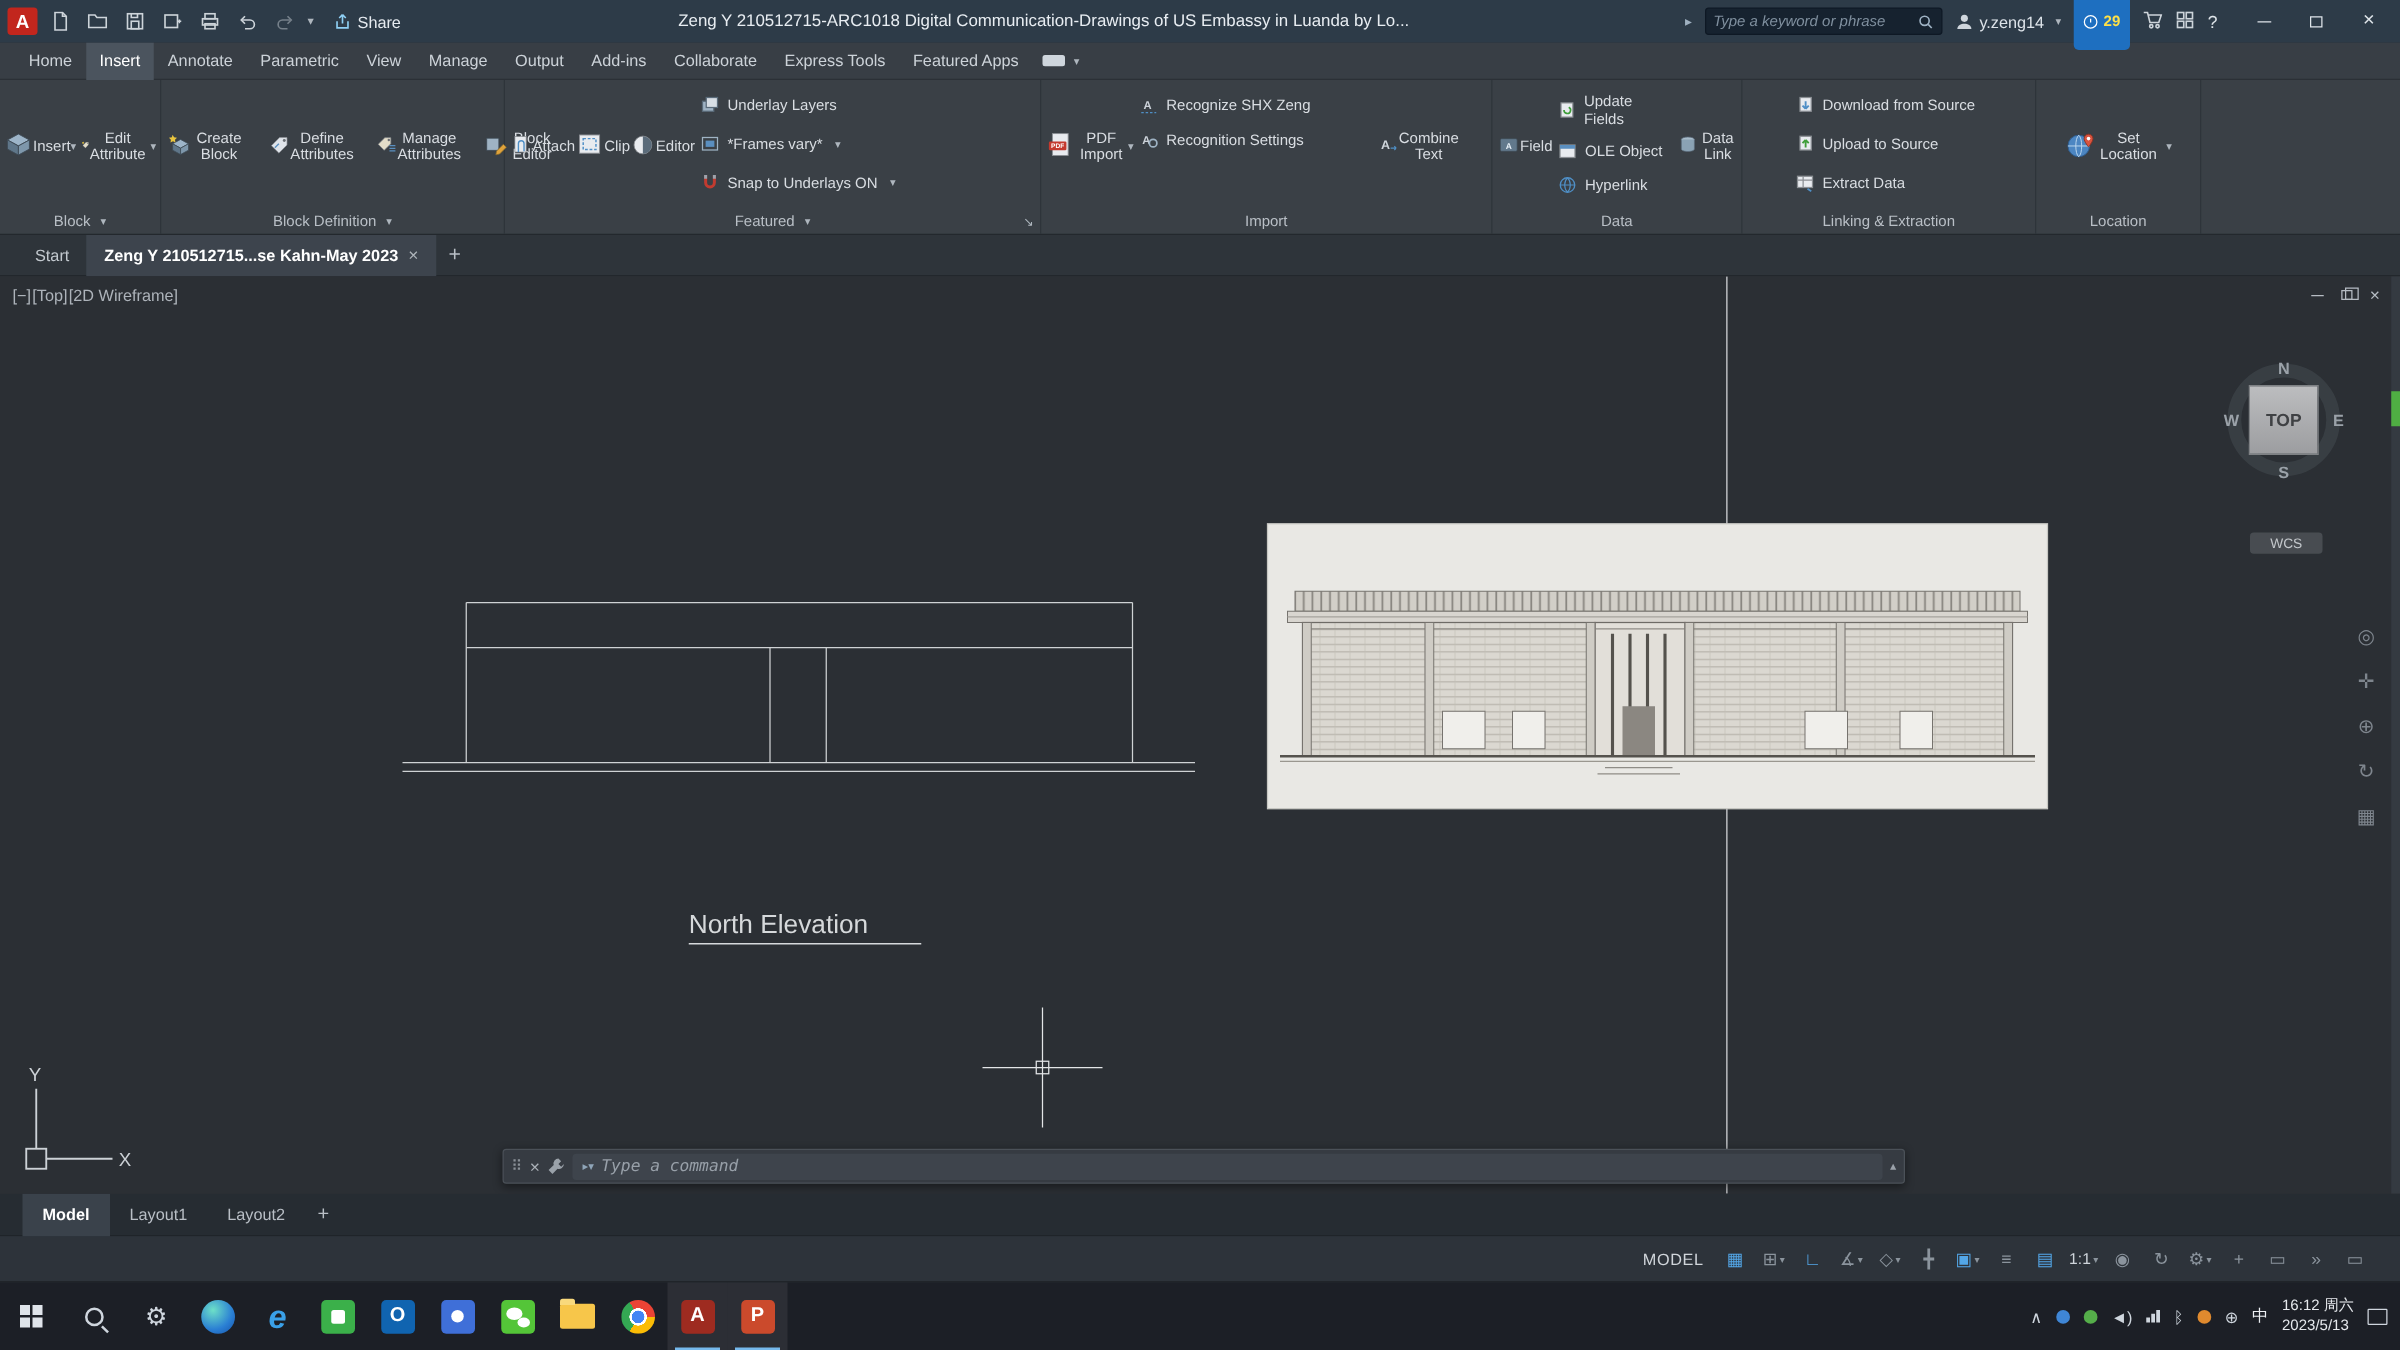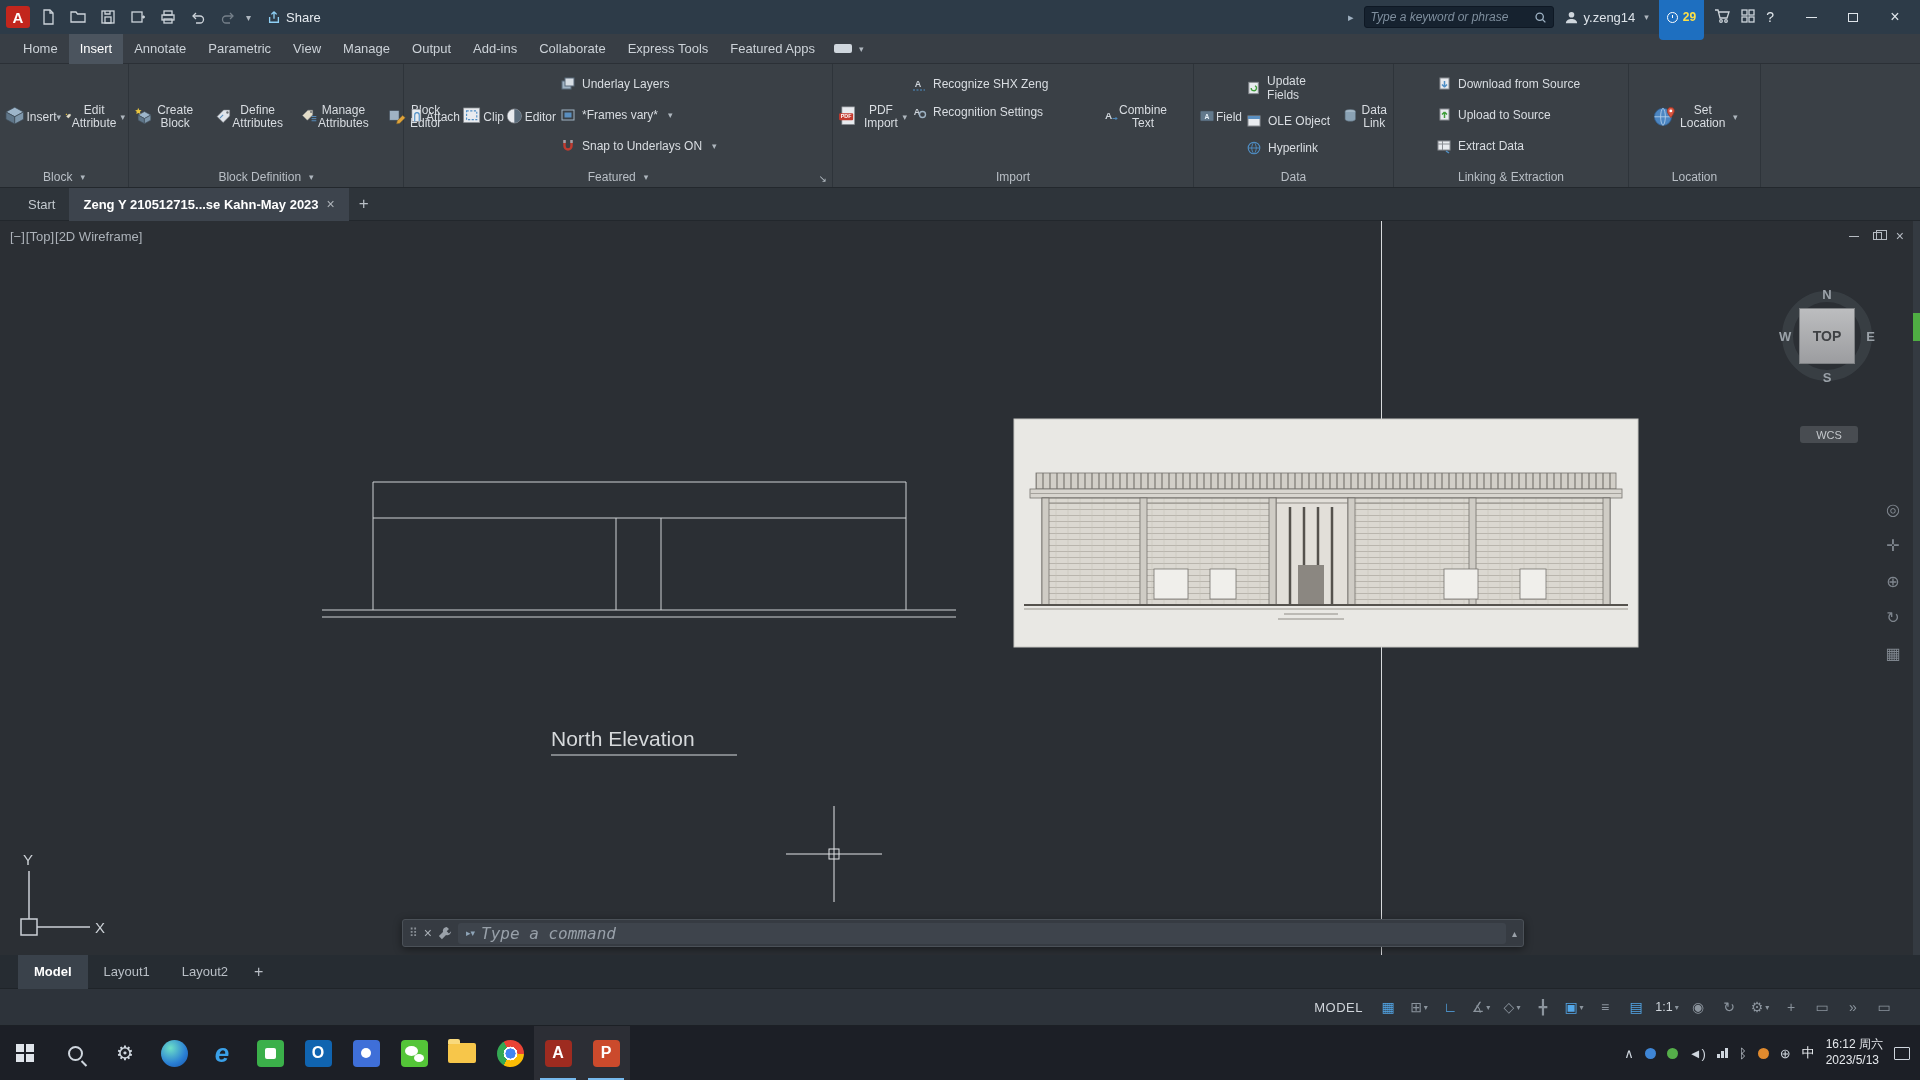--- a/index.html
+++ b/index.html
@@ -108,21 +108,21 @@
                 background:#363b42; border:1px solid #4b5158; border-radius:3px;
                 display:flex; align-items:center; padding:0 6px; gap:6px;
                 box-shadow:0 2px 8px rgba(0,0,0,.45); }
   .grip { color:#8a9097; font-size:12px; }
   .cmd-x { color:#aab0b7; font-size:14px; }
   .commandbar svg.wrench { width:14px; height:14px; fill:#9aa1a9; }
   .cmd-input-wrap { flex:1; height:21px; background:#3e444c; border-radius:3px; display:flex;
                     align-items:center; padding:0 8px; gap:6px; }
   .cmd-icn { color:#8fa5b8; font-size:9px; }
   .cmd-input { flex:1; background:transparent; border:none; outline:none; color:#86efac;
-               font-family:"DejaVu Sans Mono", monospace; font-size:16px; font-style:italic; }
+               font-family:"DejaVu Sans Mono", monospace; font-size:13px; font-style:italic; }
   .cmd-input::placeholder { color:#98a0a9; font-style:italic; }
   .cmd-up { color:#9aa1a9; font-size:10px; }
 
   
   .layouttabs { height:34px; background:#262c32; display:flex; align-items:center; padding-left:18px;
                 font-size:13px; border-bottom:1px solid #1f2429; }
   .ltab { height:34px; display:flex; align-items:center; padding:0 16px; color:#b9bfc6; }
   .ltab.active { background:#3a424b; color:#fff; font-weight:bold; }
   .lplus { margin-left:10px; color:#b9bfc6; font-size:16px; }
 
@@ -231,20 +231,21 @@
         </span>
       <span class="qat-caret">▾</span>
       <div class="share-btn">
         <svg width="14" height="14" viewBox="0 0 16 16" stroke="#8fd0f5" fill="none" stroke-width="1.5">
             <path d="M8 10V2M8 2 5 5M8 2l3 3"></path>
             <path d="M3 8v6h10V8"></path>
           </svg>
         <span>Share</span>
       </div>
     </div>
+    <div class="tb-title">Zeng Y 210512715-ARC1018 Digital Communication-Drawings of US Embassy in Luanda by Lo...</div>
     <div class="tb-right">
       <span class="tb-chev">▸</span>
       <div class="searchbox">
         <input placeholder="Type a keyword or phrase" style="">
         <svg viewBox="0 0 16 16">
             <circle cx="7" cy="7" r="4.5"></circle>
             <path d="M10.5 10.5 14 14"></path>
           </svg>
       </div>
       <div class="user hascaret">

